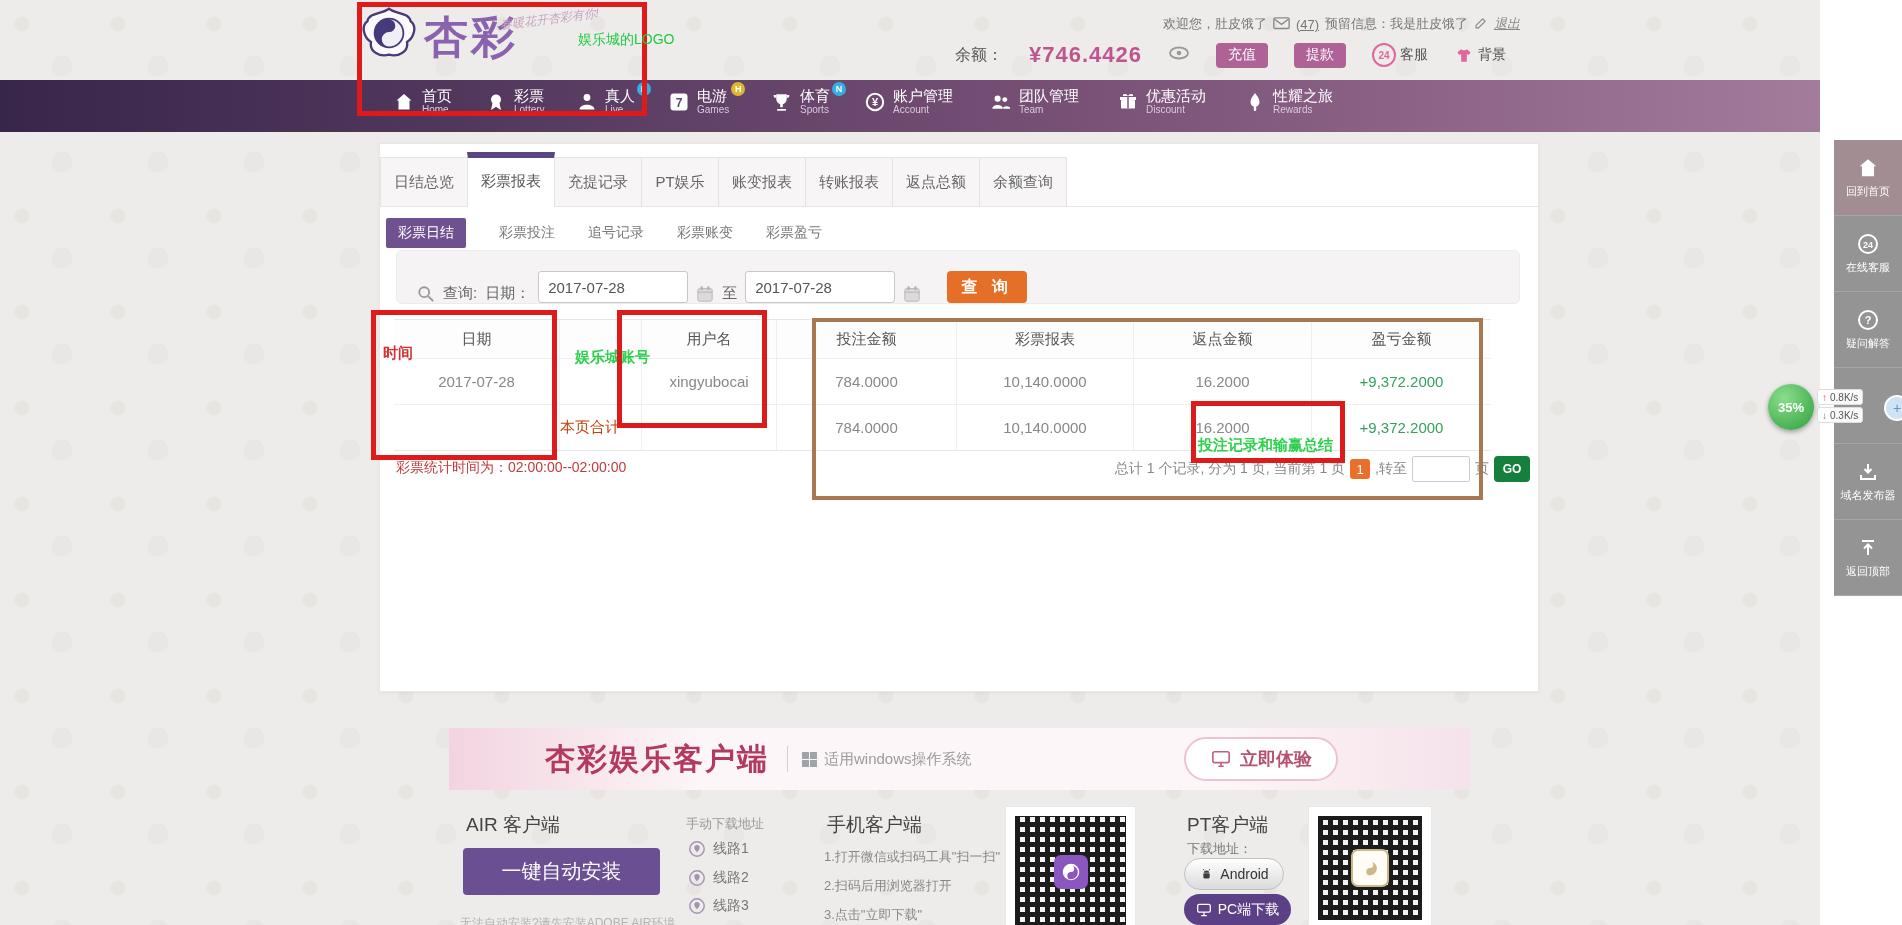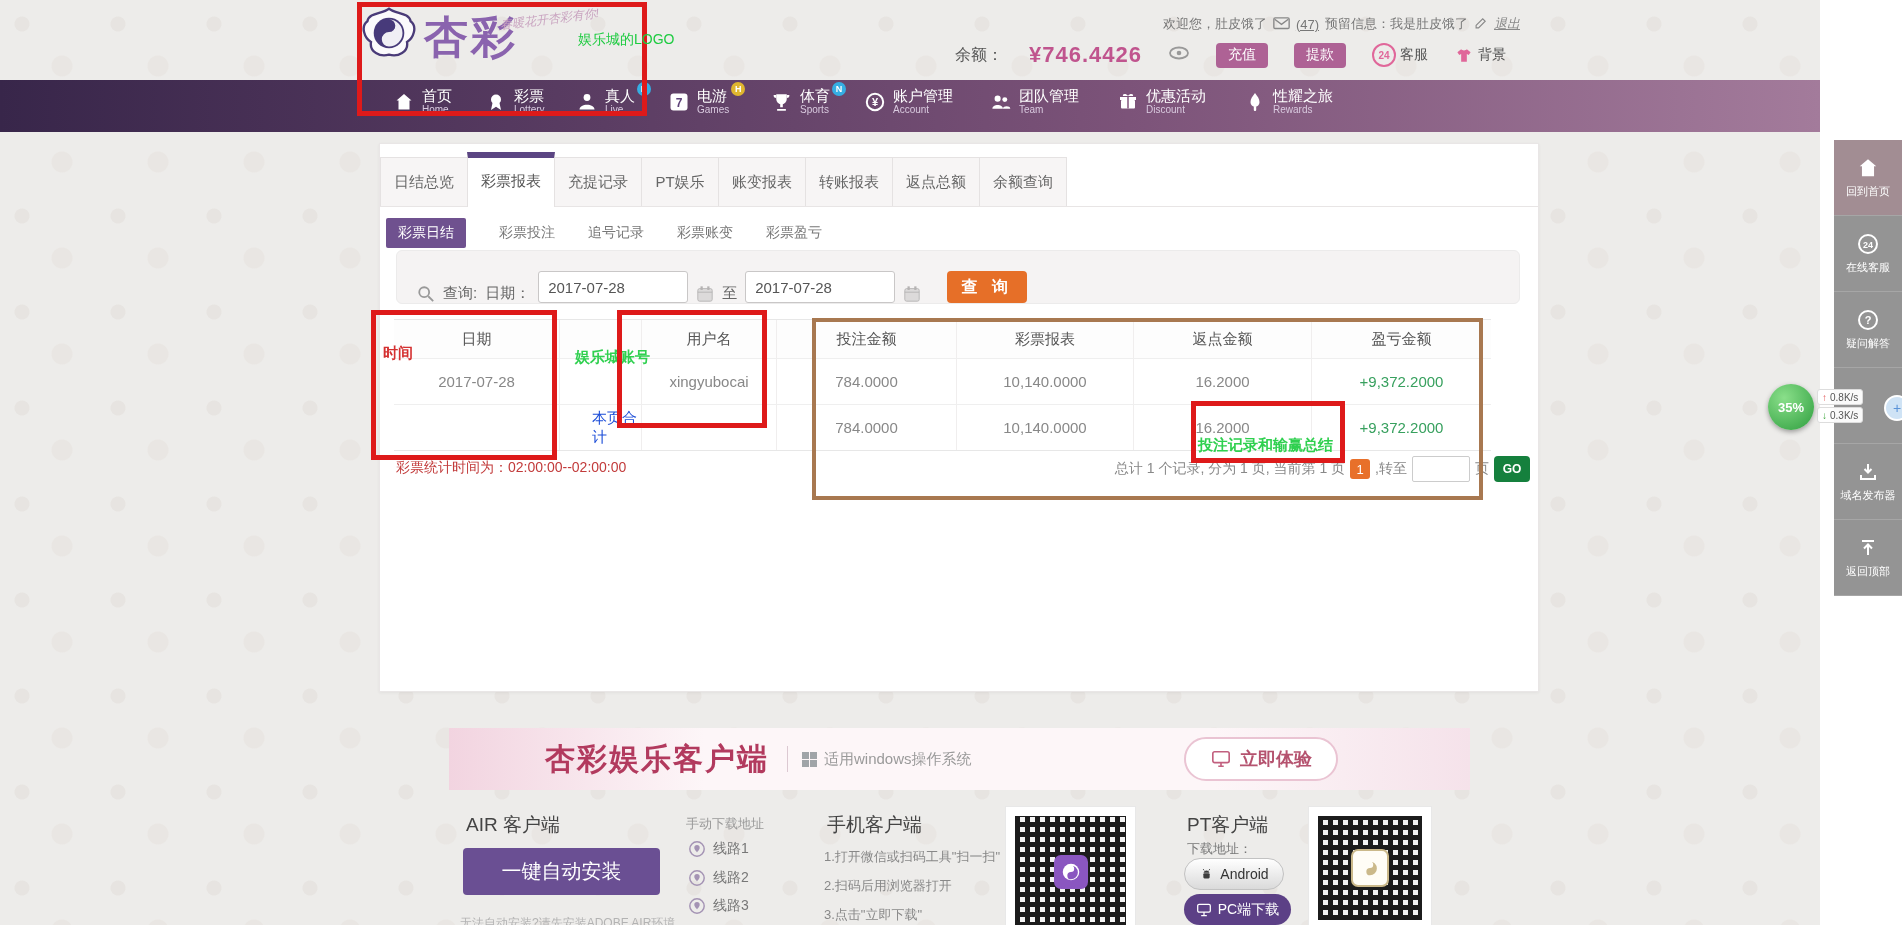--- a/index.html
+++ b/index.html
@@ -66,21 +66,21 @@
   
   #rtable{position:absolute;left:14px;top:175px;width:1097px;border-top:1px solid #e7e7e7;
           border-bottom:1px solid #e7e7e7;}
   .trow{display:grid;grid-template-columns:165px 82px 135px 180px 177px 178px 180px;}
   .trow.head{height:38px;background:#fdfdfd;}
   .trow.body{height:45px;border-top:1px solid #efefef;}
   .tcell{display:flex;align-items:center;justify-content:center;font-size:15px;color:#888;
          border-left:1px solid #f0eeee;overflow:hidden;}
   .trow .tcell:first-child{border-left:none;}
   .head .tcell{color:#555;}
-  .cell-left{justify-content:flex-start;color:#1d4ed8;padding-left:32px;}
+  .cell-left{justify-content:flex-start;color:#c2410c;}
   .green{color:#37a05e;}
   #stats-note{position:absolute;left:16px;top:315px;font-size:14px;color:#c23b3b;}
   #pager{position:absolute;right:8px;top:312px;display:flex;align-items:center;gap:5px;
          font-size:14px;color:#888;}
   .pnum{width:20px;height:20px;background:#e8702a;color:#fff;border-radius:3px;display:flex;
         align-items:center;justify-content:center;font-size:13px;cursor:pointer;}
   #pinput{width:52px;height:22px;border:1px solid #ccc;border-radius:2px;background:#fff;}
   #pgo{width:36px;height:26px;background:#15803d;border:none;border-radius:4px;color:#fff;
        font-weight:bold;font-size:12px;cursor:pointer;}
   

